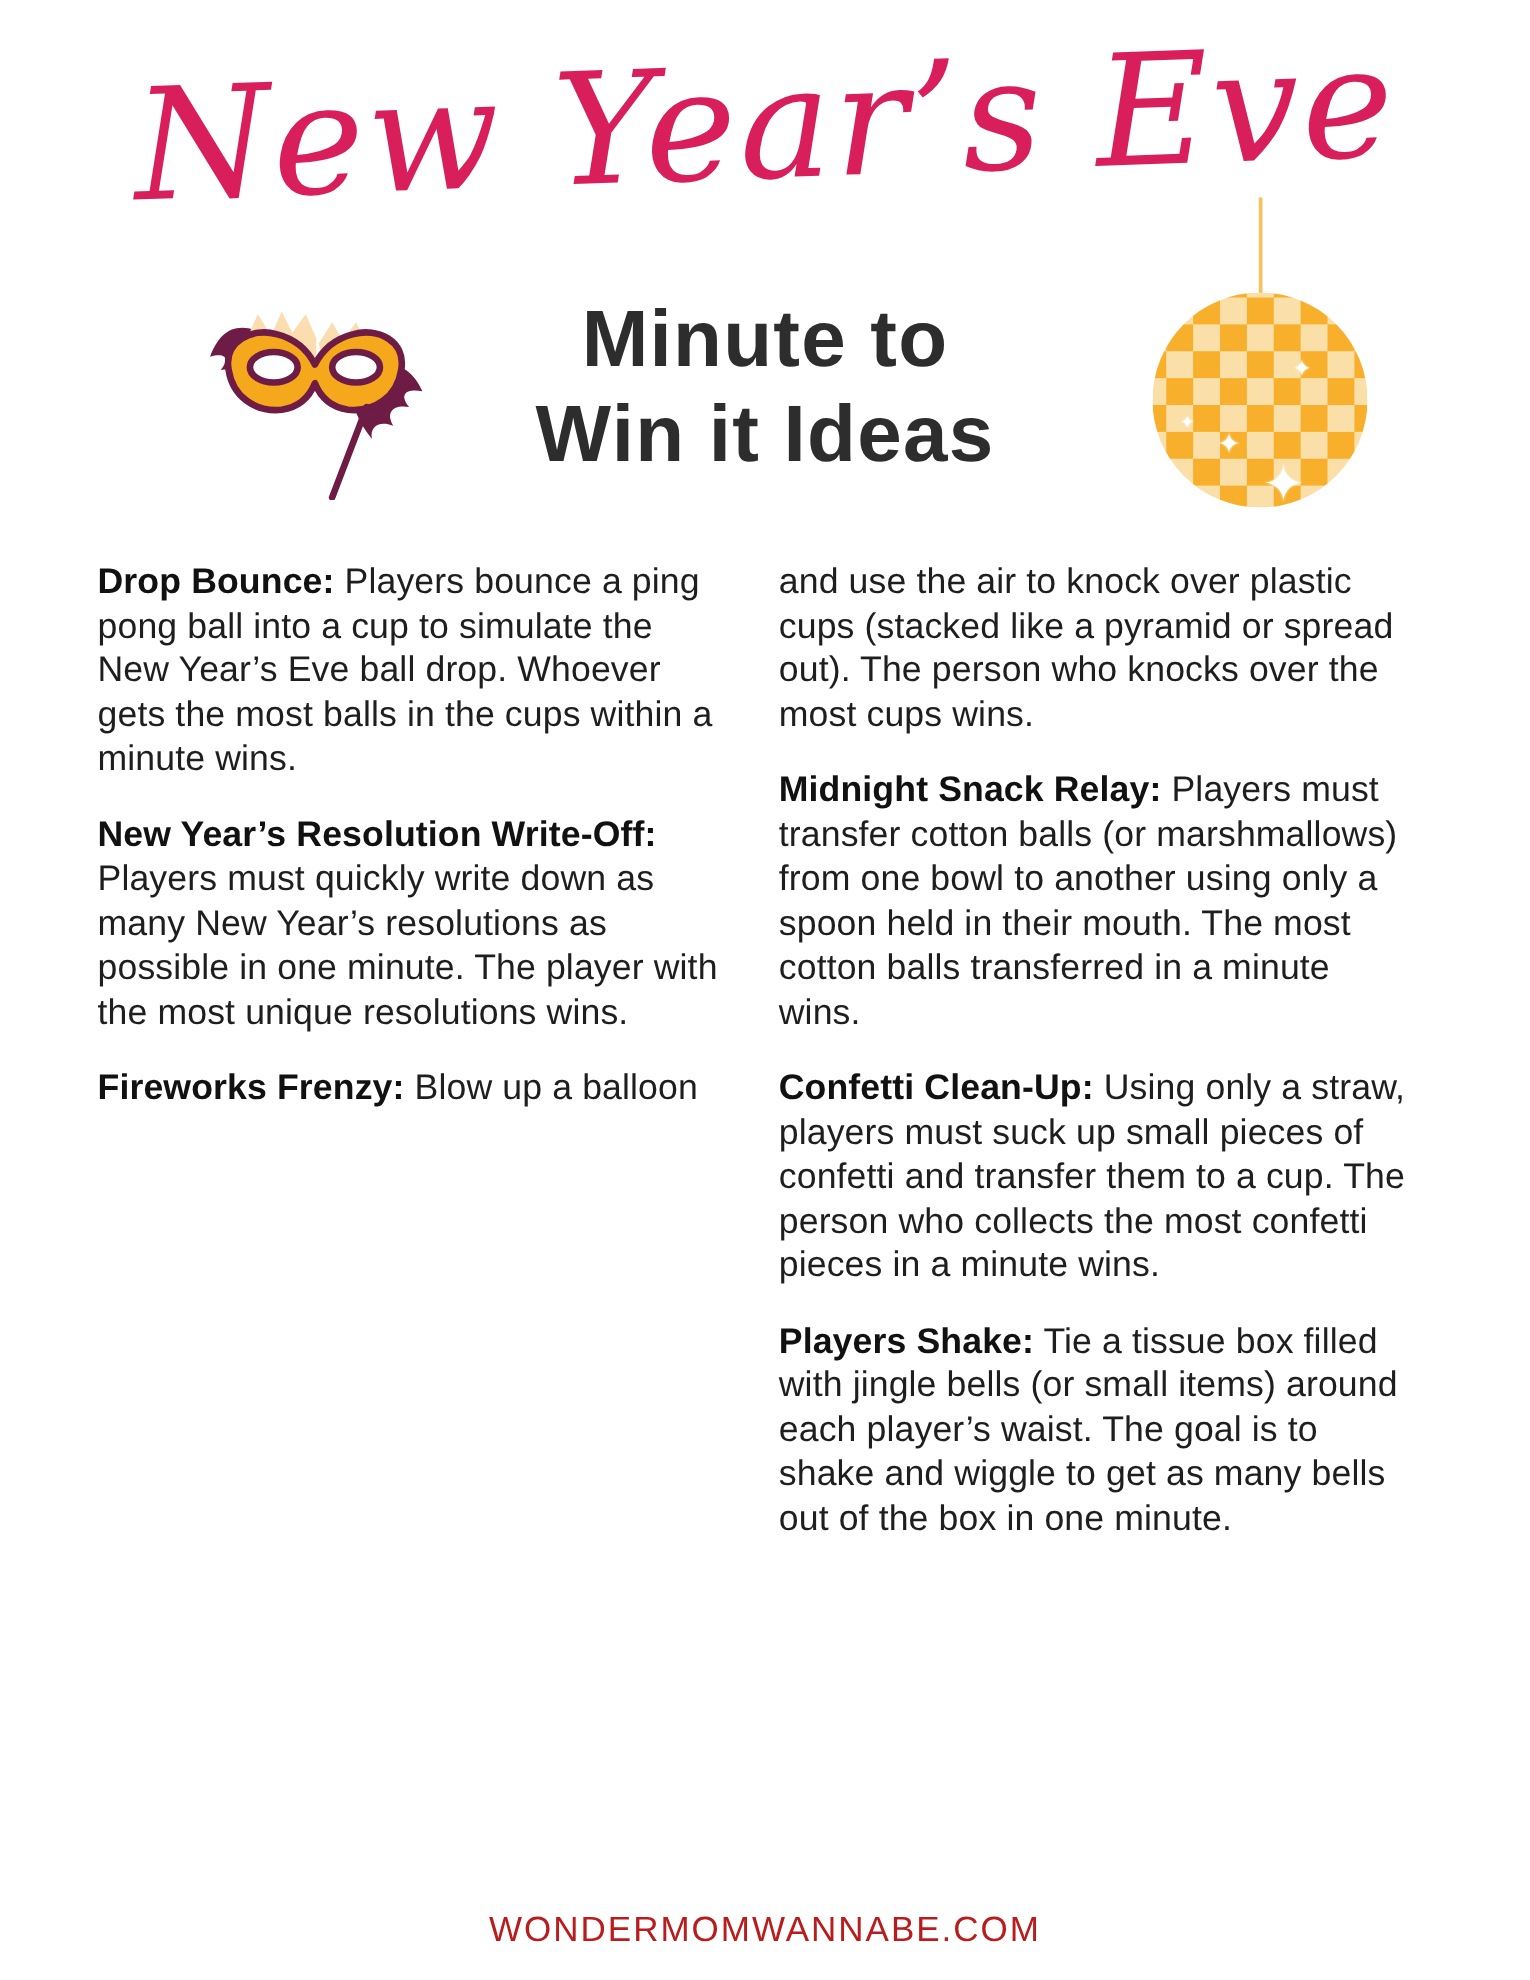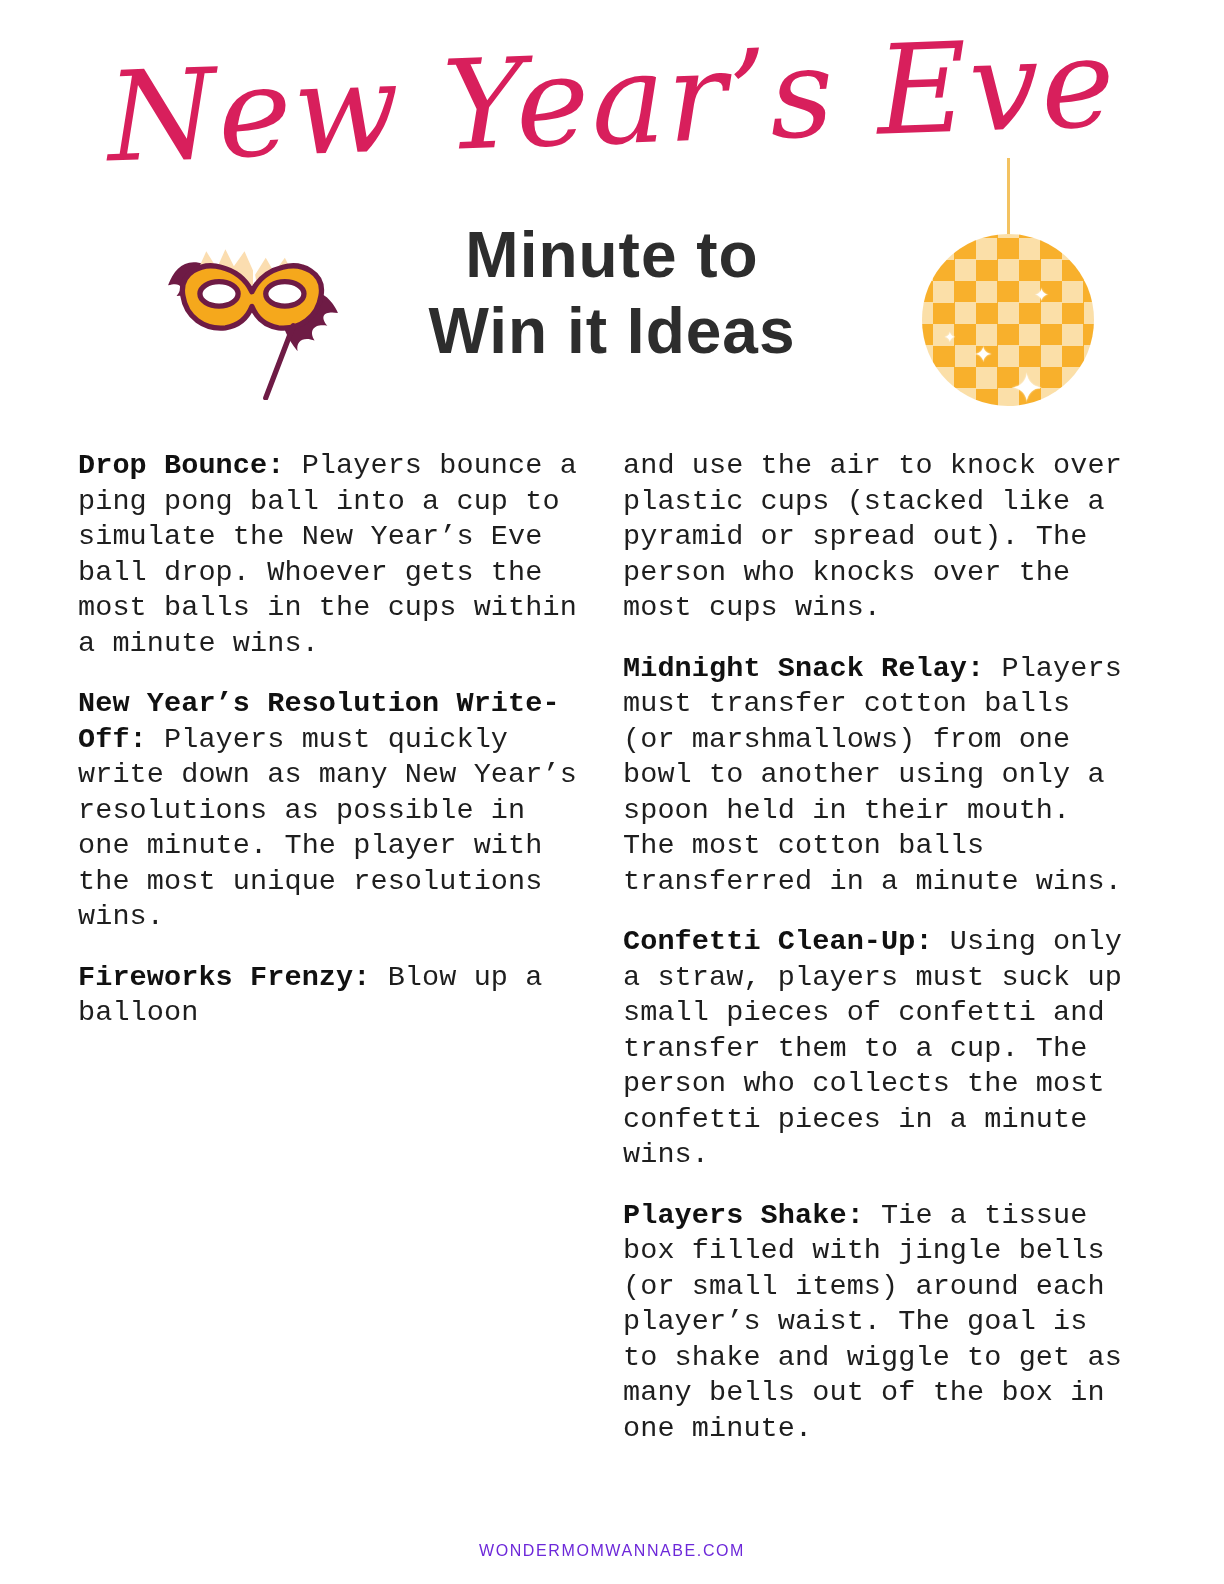--- a/index.html
+++ b/index.html
@@ -24,21 +24,21 @@
     font-size: 124px;
     line-height: 1.2;
     color: #D81F5C;
     transform: rotate(-2deg);
     letter-spacing: 2px;
     white-space: nowrap;
   }
 
   .subtitle {
     position: absolute;
-    top: 218px; left: 0; right: 0;
+    top: 234px; left: 0; right: 0;
     text-align: center;
     font-weight: bold;
     font-size: 64px;
     line-height: 1.18;
     color: #2d2d2d;
     letter-spacing: 1px;
   }
 
   .mask-wrap { position: absolute; left: 163px; top: 228px; width: 180px; height: 172px; }
 
@@ -67,40 +67,39 @@
   .sp1 { font-size: 40px; left: 88px; top: 134px; }
   .sp2 { font-size: 22px; left: 52px; top: 110px; }
   .sp3 { font-size: 18px; left: 112px; top: 52px; }
   .sp4 { font-size: 14px; left: 22px; top: 96px; }
 
   
   .columns {
     display: flex;
     gap: 36px;
     padding: 16px 92px 0 78px;
-    font-family: Liberation Mono, monospace;
   }
   .col { flex: 1; min-width: 0; }
   .game {
     margin: 0 0 25px 0;
     font-size: 28.5px;
     line-height: 35.5px;
     color: #1e1e1e;
     letter-spacing: 0.1px;
   }
   .game strong { font-weight: bold; color: #111111; }
 
   
   .footer {
     position: absolute;
     left: 0; right: 0; bottom: 24px;
     text-align: center;
-    font-size: 16px;
+    font-size: 28px;
     letter-spacing: 1.6px;
-    color: #6d28d9;
+    color: #b91c1c;
   }
 </style>
 </head>
 <body>
 
 <div class="page">
 
   <div class="header">
 
     <div class="script-title">New Year’s Eve</div>

